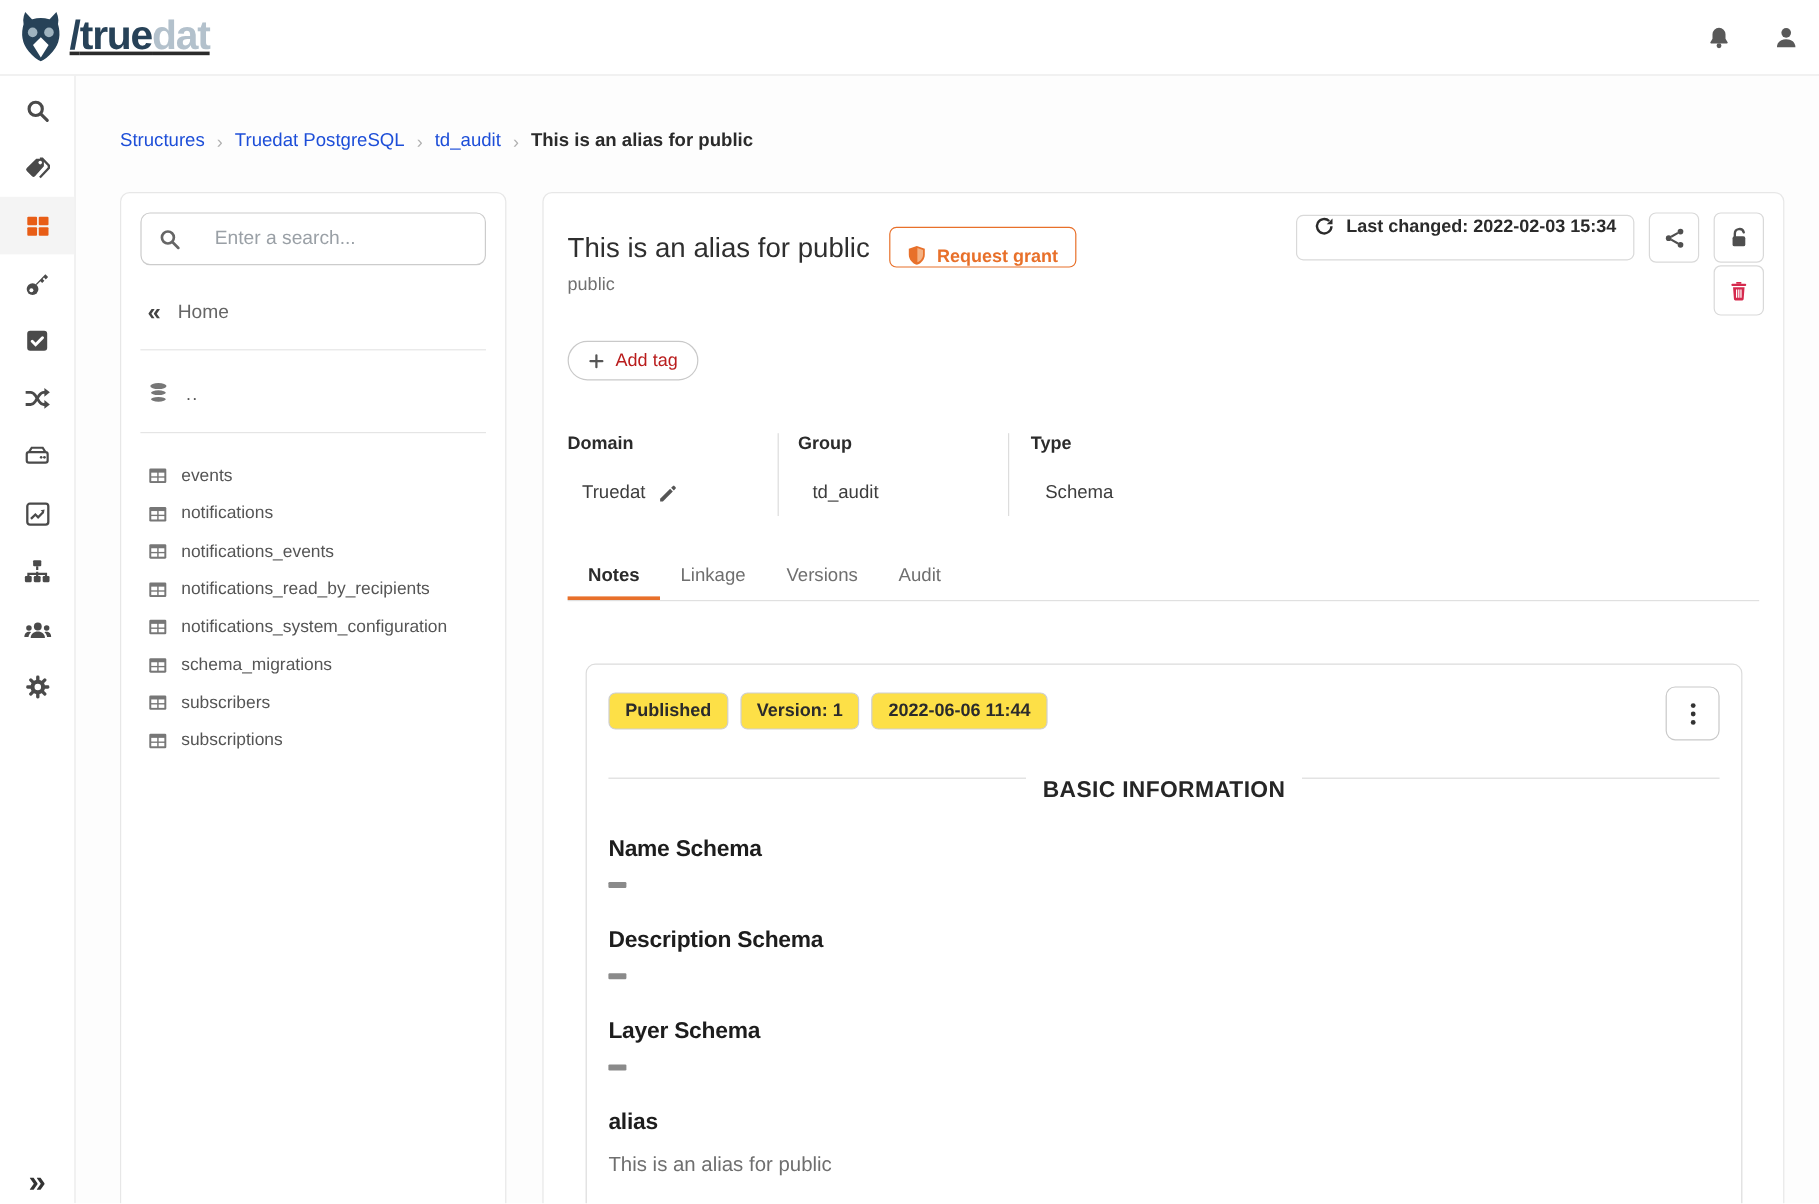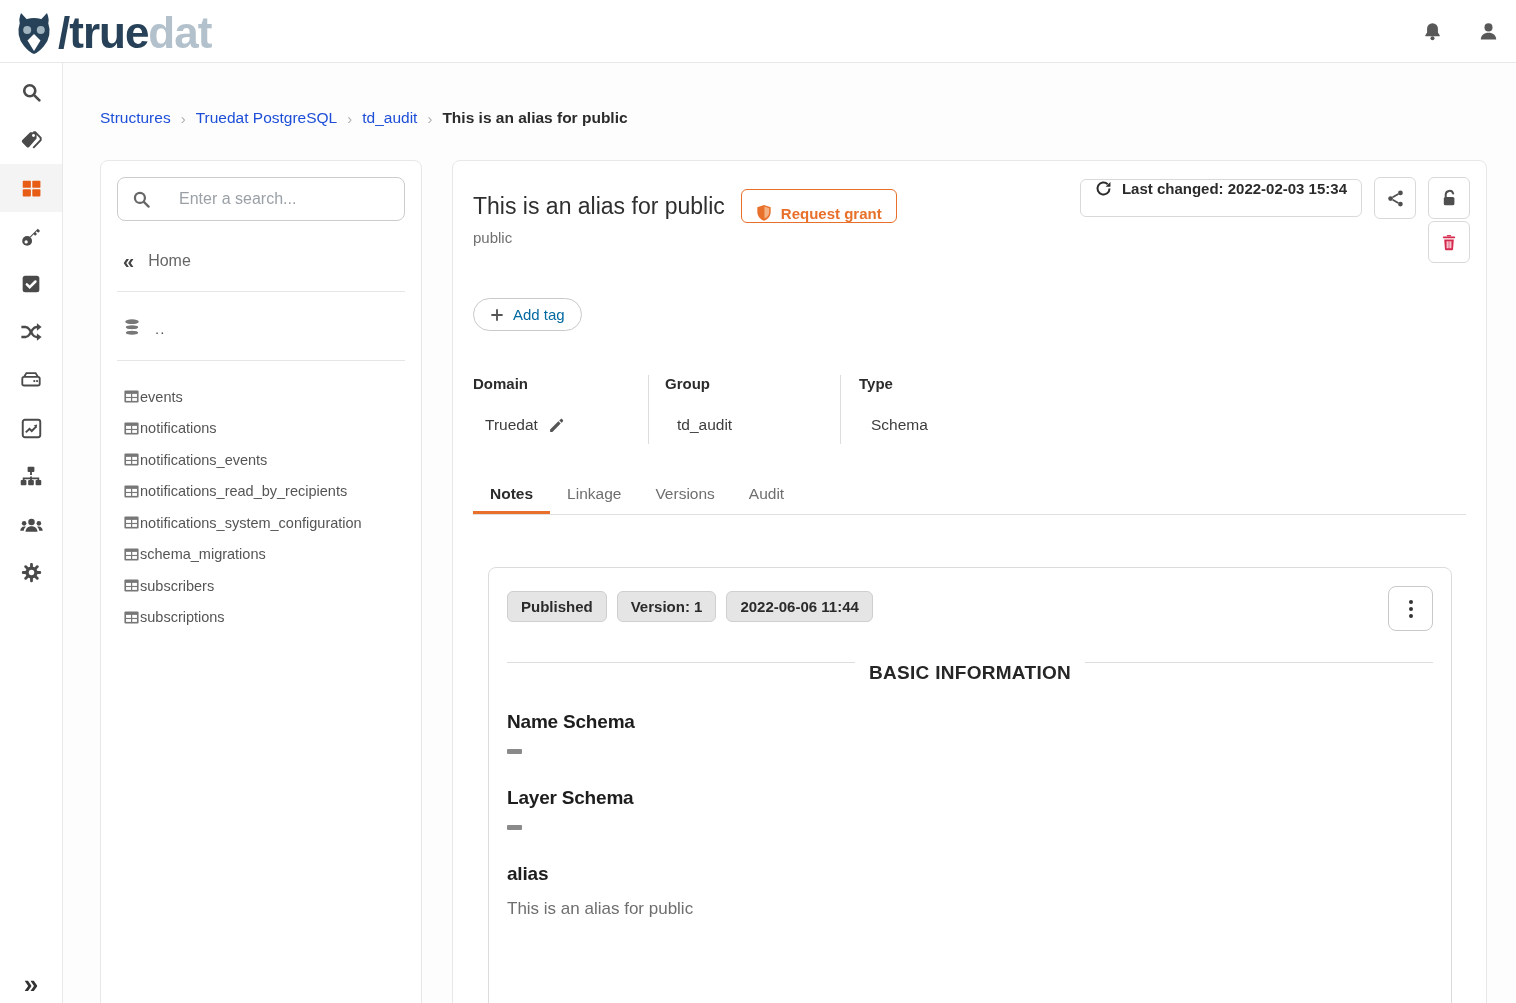--- a/index.html
+++ b/index.html
@@ -4,21 +4,21 @@
 <style>
   * { margin:0; padding:0; box-sizing:border-box; }
   html,body { background:#fff; }
   body { font-family:"Liberation Sans", sans-serif; color:#2b2b2b; }
   #app { position:relative; width:1516px; height:1003px; overflow:hidden; background:#fdfdfd; }
 
   
   .topbar { position:absolute; left:0; top:0; width:1516px; height:63px; background:#fff;
             border-bottom:1px solid #e8e8e8; z-index:5; }
   .logo { position:absolute; left:14px; top:8px; display:flex; align-items:center; cursor:pointer; }
-  .logo-text { font-size:44px; font-weight:bold; letter-spacing:-1px; margin-left:4px; }
+  .logo-text { font-size:34px; font-weight:bold; letter-spacing:-1px; margin-left:4px;text-decoration:underline; }
   .logo-slash { color:#274258; font-weight:bold; }
   .logo-true { color:#274258; }
   .logo-dat { color:#b3c1cc; }
   .topbar-actions { position:absolute; right:0; top:0; height:63px; display:flex; align-items:center; }
   .top-icon-btn { width:56px; height:63px; display:flex; align-items:center; justify-content:center; cursor:pointer; }
 
   
   .rail { position:absolute; left:0; top:63px; bottom:0; width:63px; background:#fff;
           border-right:1px solid #e8e8e8; z-index:4; padding-top:5px; }
   .rail-cell { width:62px; height:48px; display:flex; align-items:center; justify-content:center; cursor:pointer; }
@@ -41,65 +41,65 @@
                      font-family:"Liberation Sans", sans-serif; background:transparent; }
   .searchbox input::placeholder { color:#9aa0a6; }
   .home-row { display:flex; align-items:center; gap:14px; margin:30px 6px 0 6px; cursor:pointer; }
   .home-collapse { font-size:20px; font-weight:bold; color:#444; line-height:1; }
   .home-label { font-size:16px; color:#666; }
   .x-divider { height:1px; background:#e5e5e5; margin:20px 0; }
   .db-row { display:flex; align-items:center; gap:14px; margin:26px 6px 0 6px; cursor:pointer; }
   .db-label { font-size:15px; color:#555; letter-spacing:1px; }
   .db-row + .x-divider { margin-top:22px; }
   .table-list { margin-top:14px; }
-  .table-row { display:flex; align-items:center; height:31.5px; padding:0 6px; cursor:pointer; }
+  .table-row { display:flex; align-items:center; gap:11px; height:31.5px; padding:0 6px; cursor:pointer; }
   .table-row span { font-size:14.5px; color:#555; white-space:nowrap; }
 
   
   .main-card { position:absolute; left:452px; top:160px; width:1035px; bottom:-20px;
                background:#fff; border:1px solid #e7e7e7; border-radius:8px; padding:20px; }
   .title-row { display:flex; align-items:center; gap:16px; margin-top:8px; }
   .page-title { font-size:23px; color:#2f2f2f; }
   .grant-btn { display:flex; align-items:flex-end; gap:9px; border:1px solid #e8702a; border-radius:6px;
                height:34px; padding:0 14px; color:#e8702a; font-size:15px; font-weight:bold;
                background:#fff; cursor:pointer; }
   .subtitle { margin-top:6px; font-size:15px; color:#707070; }
 
   .actions { position:absolute; top:16px; right:16px; display:flex; gap:12px; align-items:flex-start; }
   .lastchanged-btn { display:flex; align-items:flex-start; gap:10px; height:38px; margin-top:2px;
                      padding:0 14px; border:1px solid #d9d9d9; border-radius:6px; background:#fff;
                      font-size:15px; font-weight:bold; color:#2b2b2b; cursor:pointer; }
   .sq-btn { width:42px; height:42px; border:1px solid #d9d9d9; border-radius:6px; background:#fff;
             display:flex; align-items:center; justify-content:center; cursor:pointer; }
   .btn-stack { display:flex; flex-direction:column; gap:2px; }
 
-  .addtag-btn { display:inline-flex; align-items:center; gap:9px; margin-top:52px; height:33px;
+  .addtag-btn { display:inline-flex; align-items:center; gap:9px; margin-top:38px; height:33px;
                 padding:0 16px; border:1px solid #c9c9c9; border-radius:17px; background:#fff;
-                color:#0369a1; font-size:15px; cursor:pointer; }
+                color:#b91c1c; font-size:15px; cursor:pointer; }
 
   .meta-row { display:flex; margin-top:44px; }
   .meta-col { padding-bottom:10px; }
   .meta-col.c1 { width:176px; border-right:1px solid #ddd; }
   .meta-col.c2 { width:192px; border-right:1px solid #ddd; padding-left:16px; }
   .meta-col.c3 { flex:1; padding-left:18px; }
   .meta-label { font-size:15px; font-weight:bold; color:#2b2b2b; }
   .meta-value { margin-top:24px; margin-left:12px; font-size:15.5px; color:#3d3d3d;
                 display:flex; align-items:center; gap:10px; }
   .edit-pencil { cursor:pointer; display:inline-flex; }
 
   .tabs { display:flex; margin-top:34px; border-bottom:1px solid #e0e0e0; }
   .tab { padding:0 17px; height:36px; line-height:32px; font-size:15.5px; color:#6f6f6f; cursor:pointer; }
   .tab.active { color:#2b2b2b; font-weight:bold; border-bottom:3px solid #e8702a; }
 
   
   .note-card { position:relative; margin:52px 14px 0 15px; height:474px; border:1px solid #dcdcdc;
                border-radius:8px; padding:18px; background:#fff; }
   .chips { display:flex; gap:10px; margin-top:5px; }
   .chip { height:31px; line-height:29px; padding:0 13px; border:1px solid #cfcfcf; border-radius:6px;
-          font-size:15px; font-weight:bold; color:#2b2b2b; background:#e5e5e5; }
+          font-size:15px; font-weight:bold; color:#2b2b2b; background:#fde047; }
   .kebab-btn { position:absolute; top:18px; right:18px; width:45px; height:45px; border:1px solid #c9c9c9;
                border-radius:8px; background:#fff; display:flex; flex-direction:column; gap:3px;
                align-items:center; justify-content:center; cursor:pointer; }
   .kebab-dot { width:4px; height:4px; border-radius:50%; background:#333; }
 
   .section-head { display:flex; align-items:flex-start; gap:14px; margin-top:40px; }
   .section-line { flex:1; height:1px; background:#ddd; }
   .section-title { font-size:19px; font-weight:bold; color:#262626; letter-spacing:0.3px; }
 
   .field { margin-top:27px; }
@@ -535,20 +535,24 @@
         <div class="section-line"></div>
         <div class="section-title">BASIC INFORMATION</div>
         <div class="section-line"></div>
       </div>
 
       <div class="field">
         <div class="field-label">Name Schema</div>
         <div class="empty-dash"></div>
       </div>
       <div class="field">
+        <div class="field-label">Description Schema</div>
+        <div class="empty-dash"></div>
+      </div>
+      <div class="field">
         <div class="field-label">Layer Schema</div>
         <div class="empty-dash"></div>
       </div>
       <div class="field">
         <div class="field-label">alias</div>
         <div class="field-value">This is an alias for public</div>
       </div>
     </div>
 
   </div>

